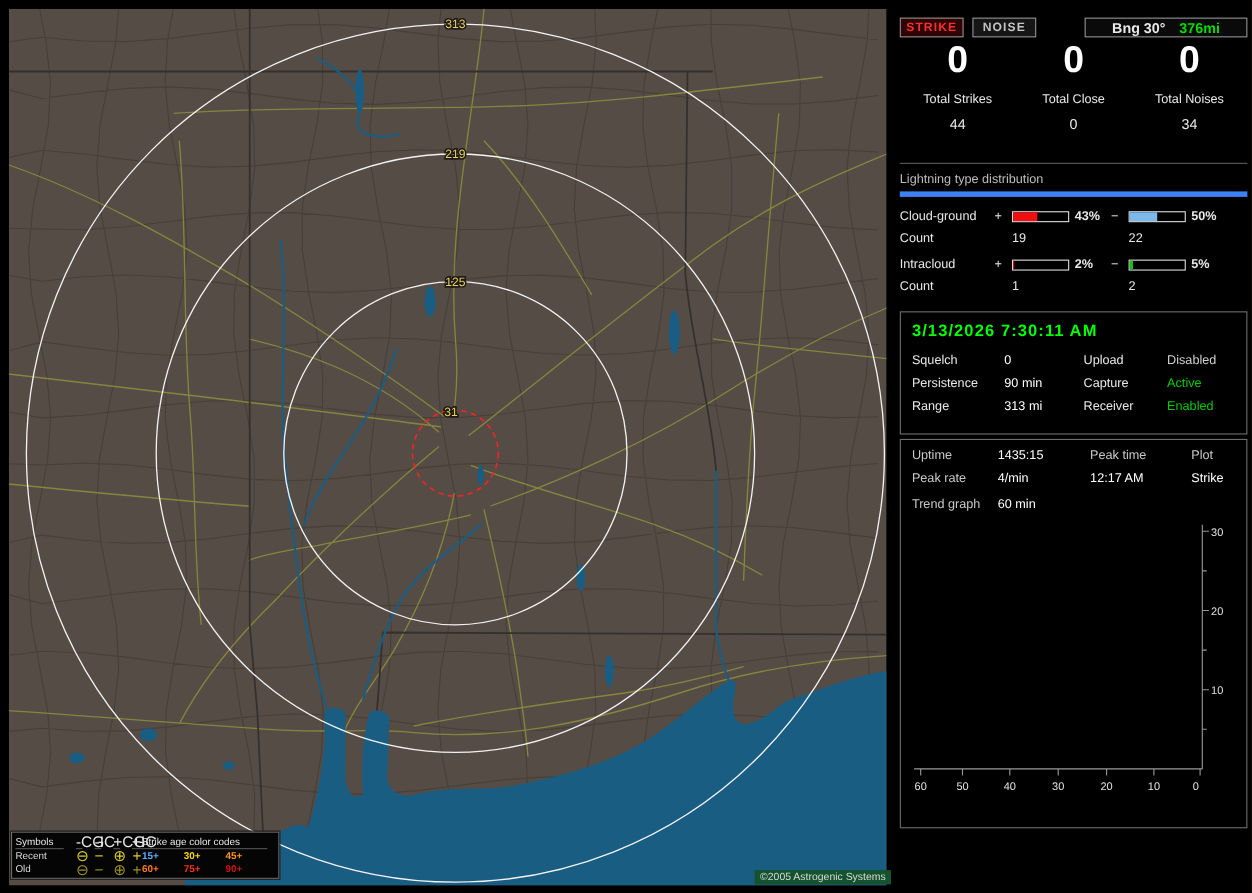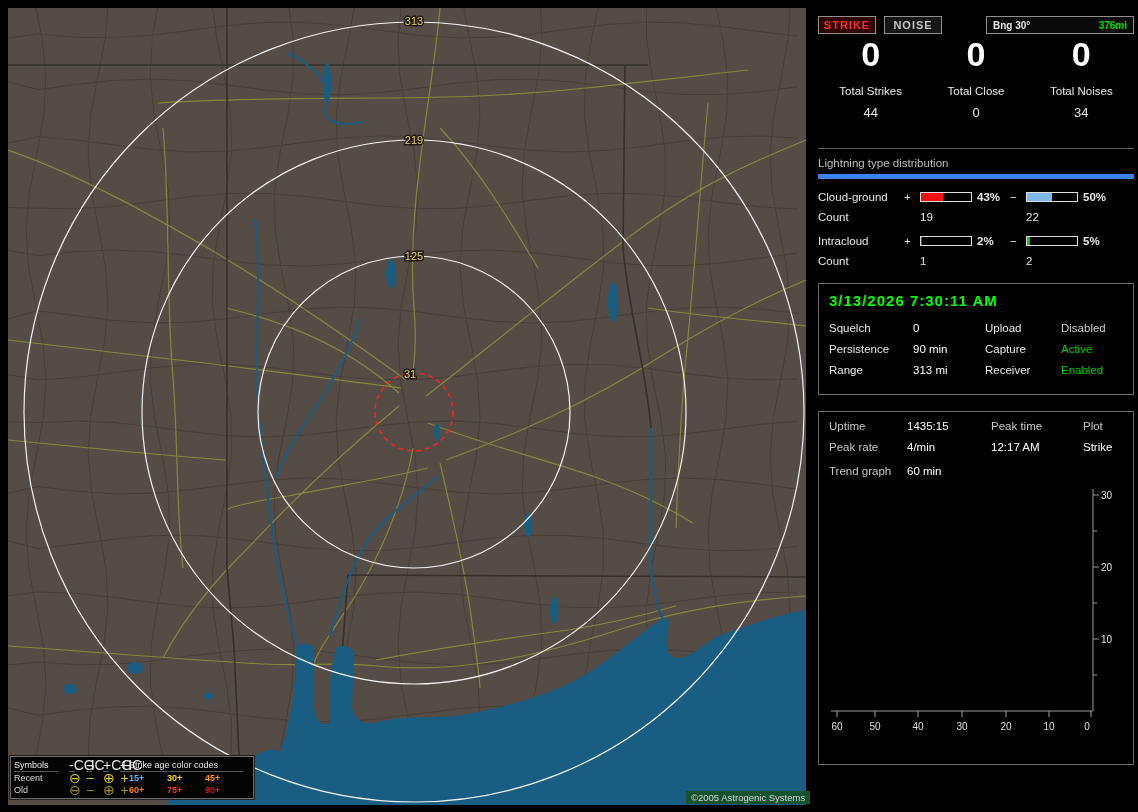--- a/index.html
+++ b/index.html
@@ -35,22 +35,22 @@
 
   .controls-row { display:flex; margin-top:16px; gap:8px; align-items:center; }
   .btn {
     height:18px; width:58px; line-height:16px; text-align:center;
     border:1px solid #909090; font-weight:bold; font-size:11px; letter-spacing:1px; cursor:default;
   }
   .btn-strike { background:#2e0404; color:#ff2e2e; }
   .btn-noise  { background:#161616; color:#c4c4c4; }
   .bng-box {
     margin-left:auto; width:148px; height:18px; border:1px solid #909090; background:#0a0a0a;
-    display:flex; align-items:center; justify-content:space-between; padding:0 6px;
-    font-weight:bold; font-size:10px;
+    display:flex; align-items:center; justify-content:space-between; padding:0 24px;
+    font-weight:bold; font-size:13px;
   }
 
   .rates-row { display:grid; grid-template-columns:repeat(3,1fr); margin-top:29px; justify-items:center; }
   .rate-label-box {
     border:1px solid #7a7a7a; background:#1d1d1d; color:#cfcfcf;
     padding:2px 7px; font-size:11px; white-space:nowrap;
   }
   .zeros-row { display:grid; grid-template-columns:repeat(3,1fr); margin-top:3px; justify-items:center; }
   .big-zero { font-size:34px; line-height:34px; font-weight:bold; color:#fff; }
 
@@ -67,21 +67,21 @@
   .dist-sign { text-align:left; }
   .bar { display:block; width:52px; height:10px; border:1px solid #dedede; background:#000; }
   .bar-fill { display:block; height:100%; }
   .pct { font-weight:bold; padding-left:5px; }
   .dist-count-row { display:grid; grid-template-columns:102px 106px auto; margin-top:8px; }
 
   .status-box { margin-top:16px; border:1px solid #6e6e6e; padding:8px 10px; min-height:112px; }
   .dt { color:#00ff00; font-weight:bold; font-size:15px; letter-spacing:1px; white-space:nowrap; }
   .status-grid { display:grid; grid-template-columns:84px 72px 76px auto; row-gap:9px; margin-top:13px; }
 
-  .stats-box { margin-top:16px; border:1px solid #6e6e6e; padding:8px 10px; height:354px; overflow:hidden; }
+  .stats-box { margin-top:4px; border:1px solid #6e6e6e; padding:8px 10px; height:354px; overflow:hidden; }
   .stats-grid { display:grid; grid-template-columns:78px 84px 92px auto; row-gap:9px; }
   .lab { color:#c8c8c8; }
   .val { color:#ffffff; }
   .trend-row { display:grid; grid-template-columns:78px auto; margin-top:12px; }
   .trend-svg { margin-top:6px; }
 </style>
 </head>
 <body>
 
 <div class="map-wrap">

